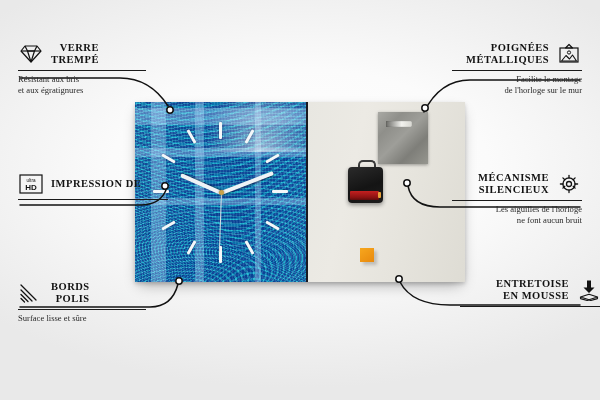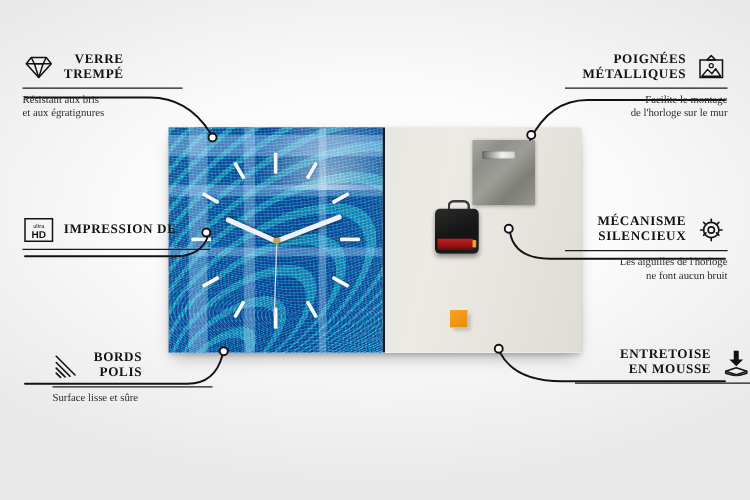--- a/index.html
+++ b/index.html
@@ -240,21 +240,21 @@
           <text x="13" y="17" font-family="Liberation Sans, sans-serif" font-size="8" font-weight="bold" fill="#121212" text-anchor="middle">HD</text>
         </svg>
       </span>
       <span class="co-title">
         <span>IMPRESSION DE</span><br>
       </span>
     </div>
     <div class="co-rule"></div>
   </div>
 
-  <div class="callout left" style="left:18px;top:281px;width:128px;margin-left:24px;">
+  <div class="callout left" style="left:18px;top:281px;width:128px;">
     <div class="co-head">
       <span class="ico">
         <svg width="26" height="22" viewBox="0 0 26 22">
           <g stroke="#121212" stroke-width="1.3" stroke-linecap="round">
             <path d="M3 3 L18 18"></path>
               <path d="M3 8 L14 19"></path>
             <path d="M3 12.5 L10 19.5"></path>
               <path d="M3 16.5 L6.5 20"></path>
           </g>
         </svg>

